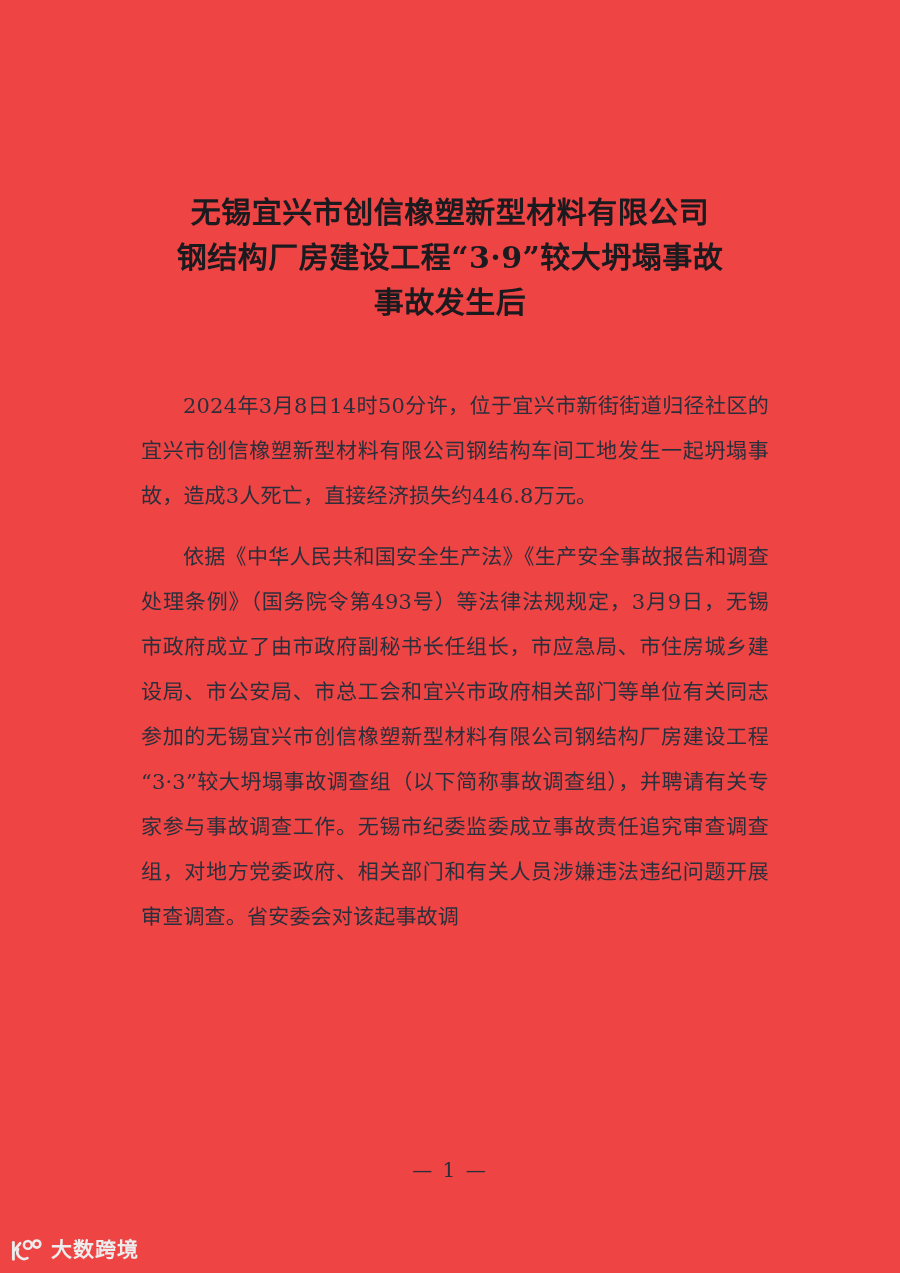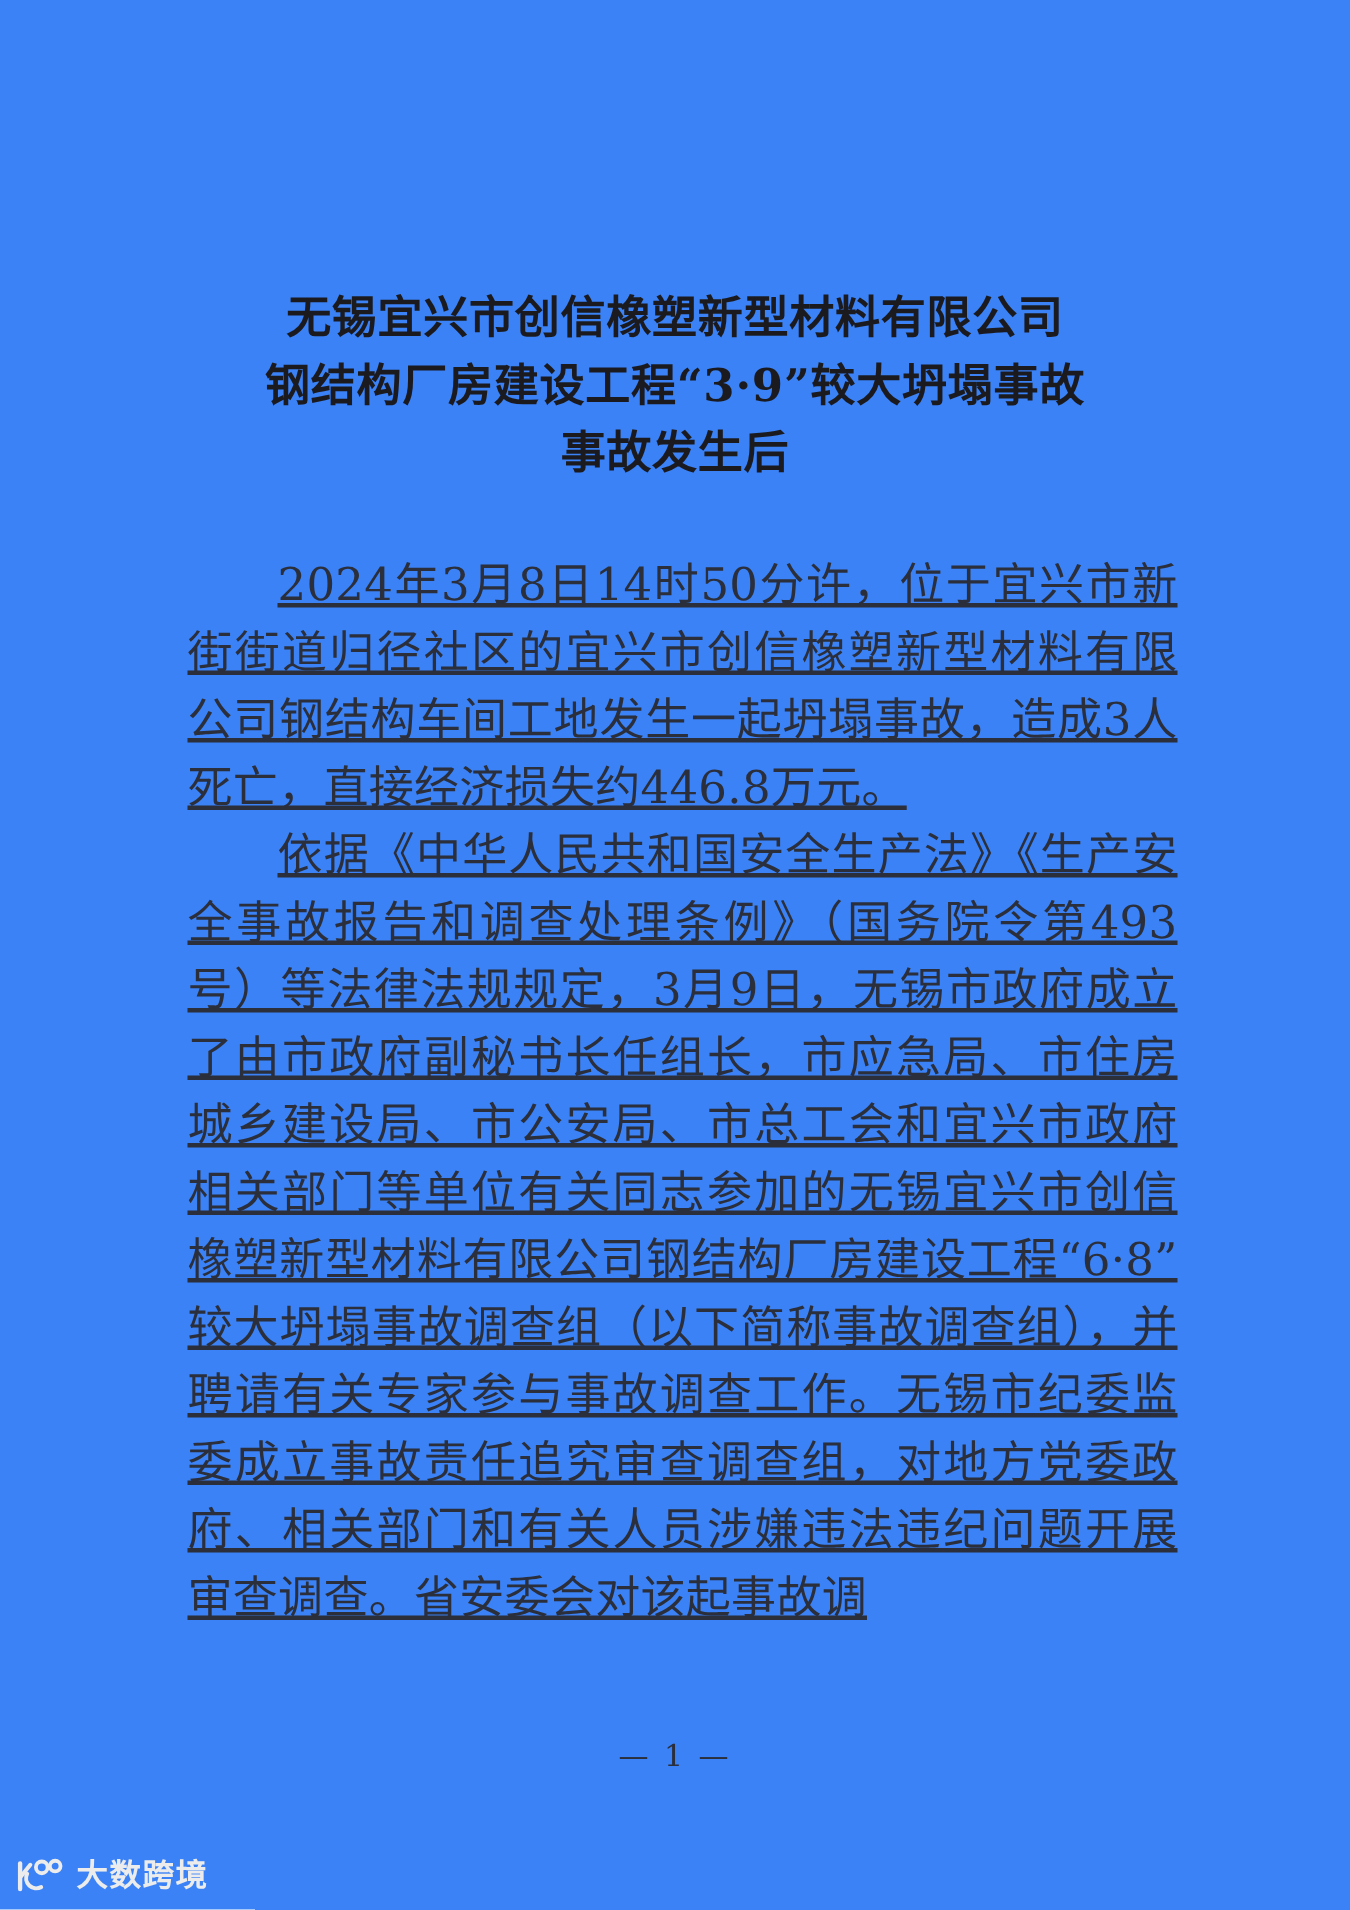--- a/index.html
+++ b/index.html
@@ -7,21 +7,21 @@
     margin: 0;
     padding: 0;
     background: #ffffff;
   }
 
   .page {
     position: relative;
     width: 900px;
     height: 1273px;
     margin: 0 auto;
-    background: #3b82f6;
+    background: #ef4444;
     overflow: hidden;
     font-family: "DejaVu Serif", "Liberation Serif", serif;
   }
 
   
   .doc-title {
     position: absolute;
     top: 190px;
     left: 110px;
     width: 680px;
@@ -41,31 +41,30 @@
 
   
   .doc-body {
     position: absolute;
     top: 368px;
     left: 125px;
     width: 660px;
   }
 
   .doc-body p {
-    margin: 0;
+    margin: 16px;
     text-indent: 2em;
     font-family: "DejaVu Serif", "Liberation Serif", serif;
-    font-size: 30px;
+    font-size: 21px;
     line-height: 45px;
     color: #2b2f3b;
     text-align: justify;
     text-justify: inter-character;
     letter-spacing: 0.2px;
     word-break: break-all;
-    text-decoration: underline;
   }
 
   
   .page-footer {
     position: absolute;
     top: 1158px;
     left: 0;
     width: 900px;
     text-align: center;
   }
@@ -111,21 +110,21 @@
 <div class="page">
 
   <div class="doc-title">
     <span class="title-line">无锡宜兴市创信橡塑新型材料有限公司</span>
     <span class="title-line">钢结构厂房建设工程“3·9”较大坍塌事故</span>
     <span class="title-line">事故发生后</span>
   </div>
 
   <div class="doc-body">
     <p>2024年3月8日14时50分许，位于宜兴市新街街道归径社区的宜兴市创信橡塑新型材料有限公司钢结构车间工地发生一起坍塌事故，造成3人死亡，直接经济损失约446.8万元。</p>
-    <p>依据《中华人民共和国安全生产法》《生产安全事故报告和调查处理条例》（国务院令第493号）等法律法规规定，3月9日，无锡市政府成立了由市政府副秘书长任组长，市应急局、市住房城乡建设局、市公安局、市总工会和宜兴市政府相关部门等单位有关同志参加的无锡宜兴市创信橡塑新型材料有限公司钢结构厂房建设工程“6·8”较大坍塌事故调查组（以下简称事故调查组），并聘请有关专家参与事故调查工作。无锡市纪委监委成立事故责任追究审查调查组，对地方党委政府、相关部门和有关人员涉嫌违法违纪问题开展审查调查。省安委会对该起事故调</p>
+    <p>依据《中华人民共和国安全生产法》《生产安全事故报告和调查处理条例》（国务院令第493号）等法律法规规定，3月9日，无锡市政府成立了由市政府副秘书长任组长，市应急局、市住房城乡建设局、市公安局、市总工会和宜兴市政府相关部门等单位有关同志参加的无锡宜兴市创信橡塑新型材料有限公司钢结构厂房建设工程“3·3”较大坍塌事故调查组（以下简称事故调查组），并聘请有关专家参与事故调查工作。无锡市纪委监委成立事故责任追究审查调查组，对地方党委政府、相关部门和有关人员涉嫌违法违纪问题开展审查调查。省安委会对该起事故调</p>
   </div>
 
   <div class="page-footer">
     <span class="folio">— 1 —</span>
   </div>
 
   <div class="watermark">
     <svg class="wm-mark" viewBox="0 0 40 30" aria-hidden="true">
       <path d="M4 6 L4 26" stroke="#ececec" stroke-width="3.4" stroke-linecap="round" fill="none"></path>
       <path d="M4 17 L12 7" stroke="#ececec" stroke-width="3.2" stroke-linecap="round" fill="none"></path>

